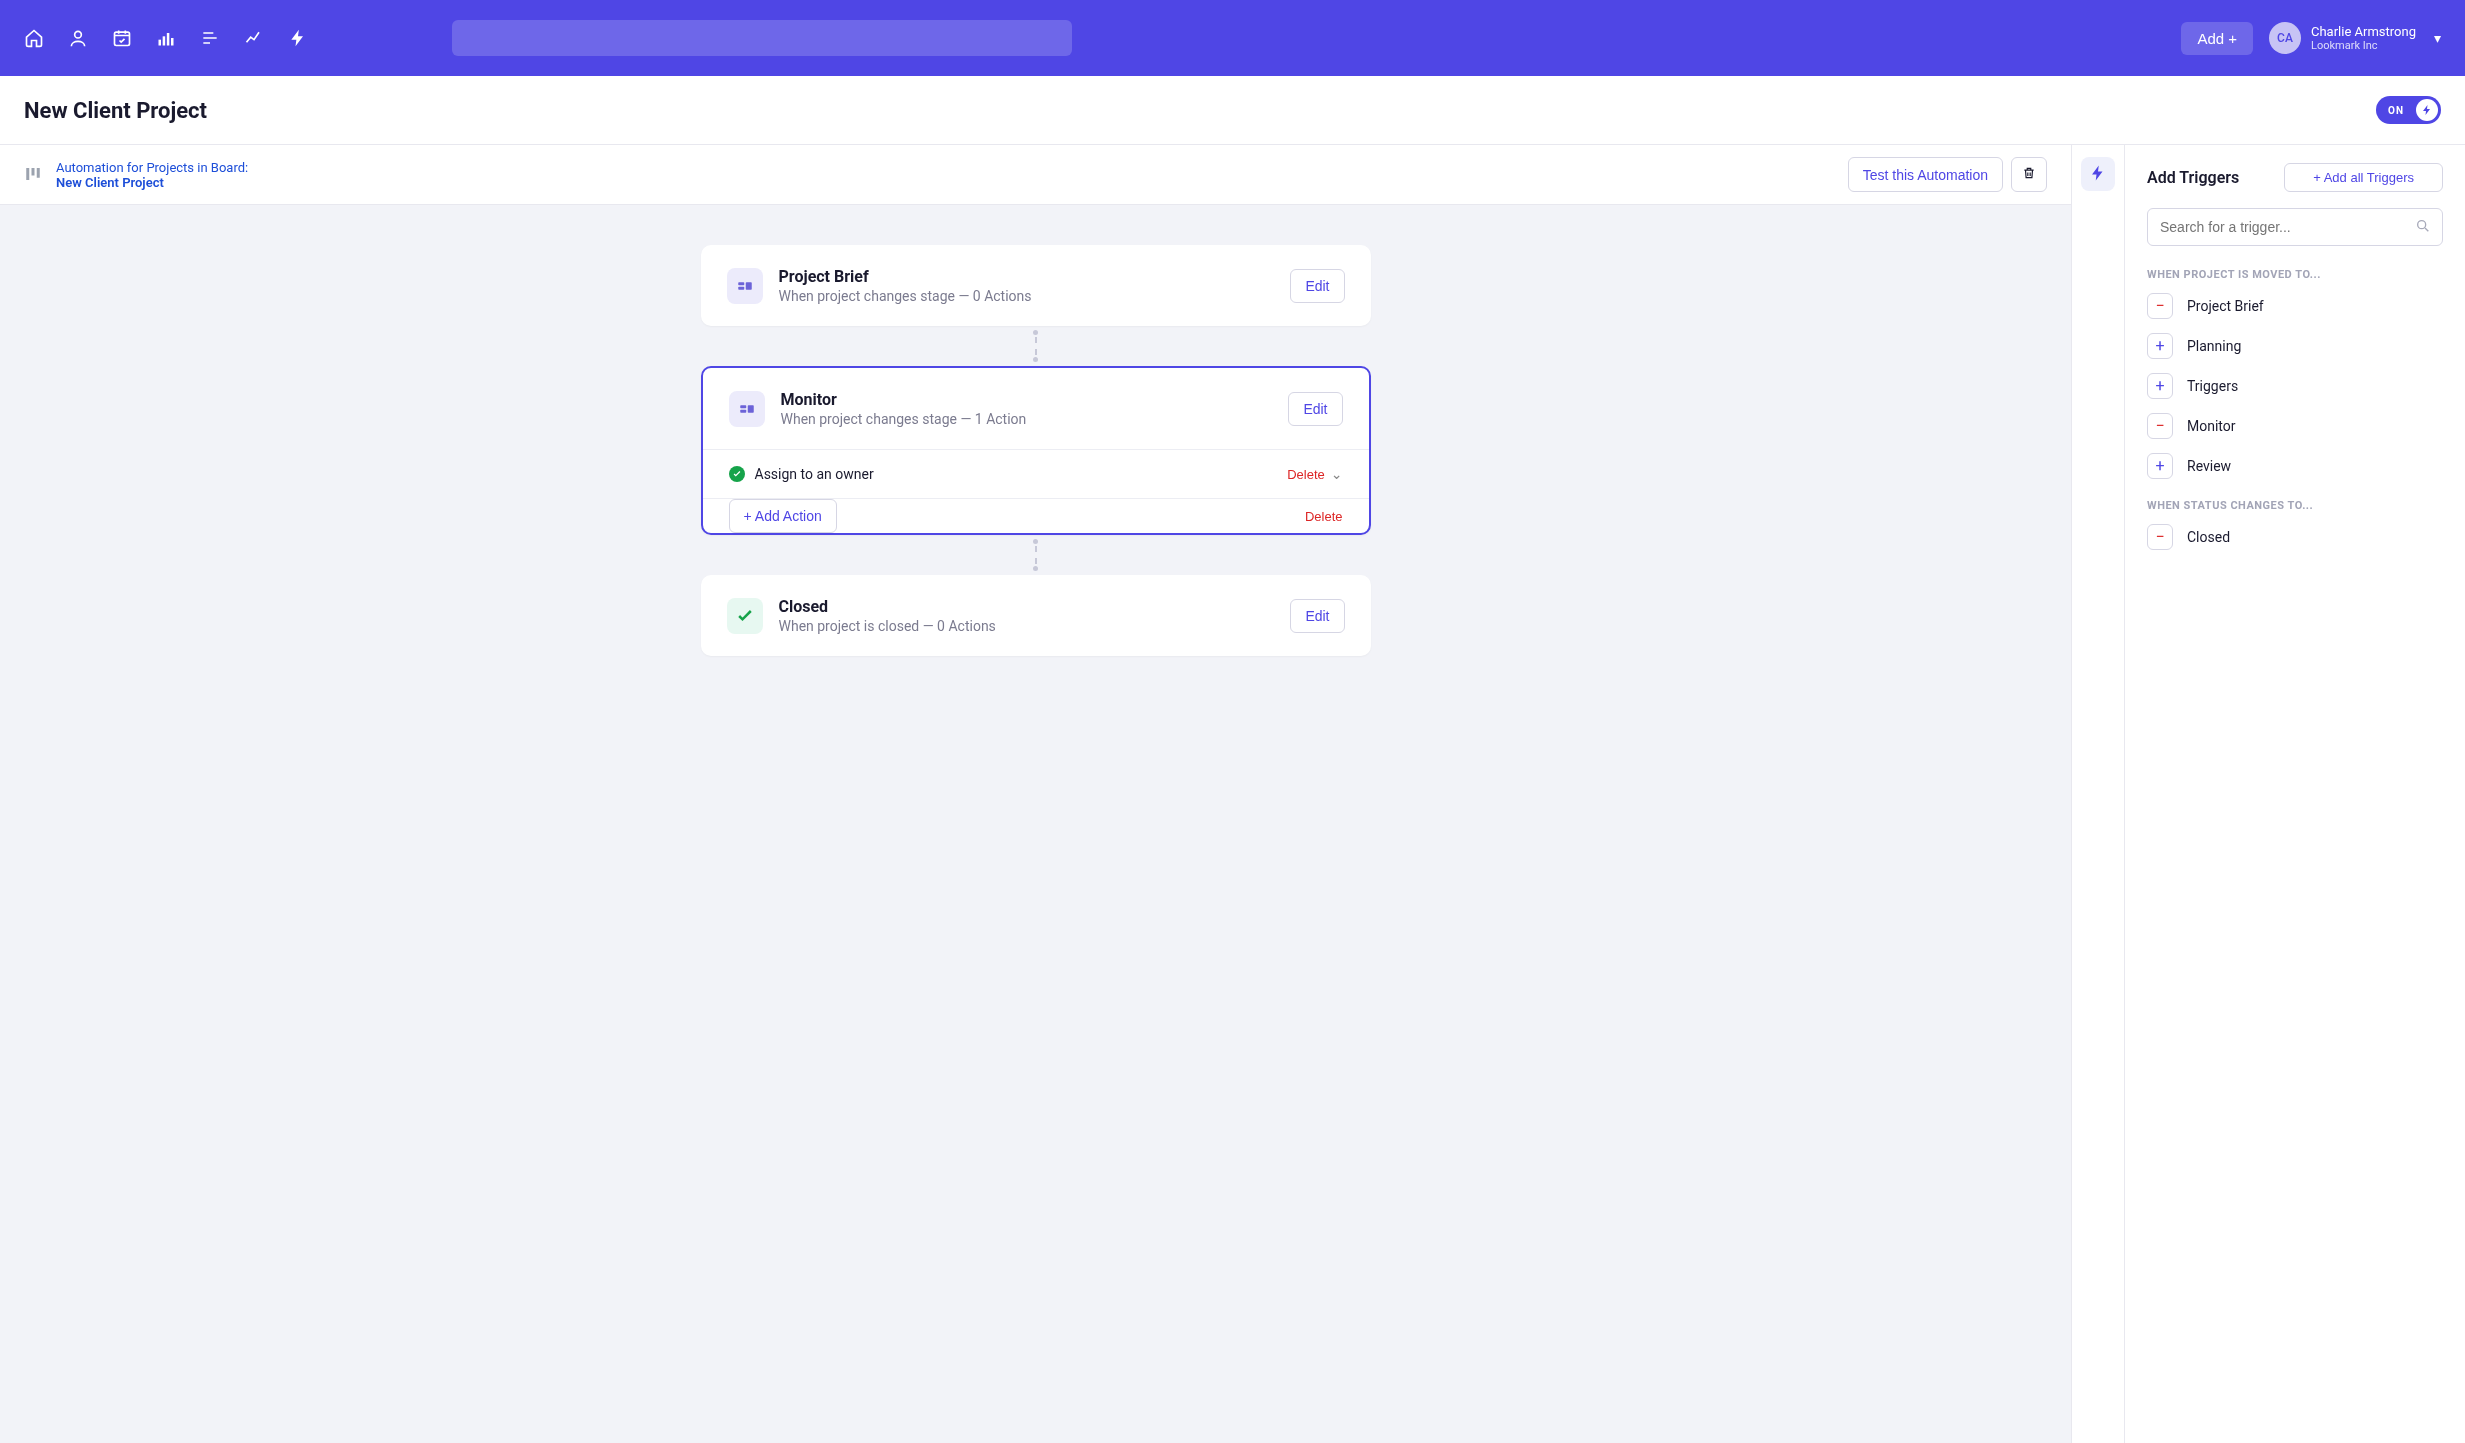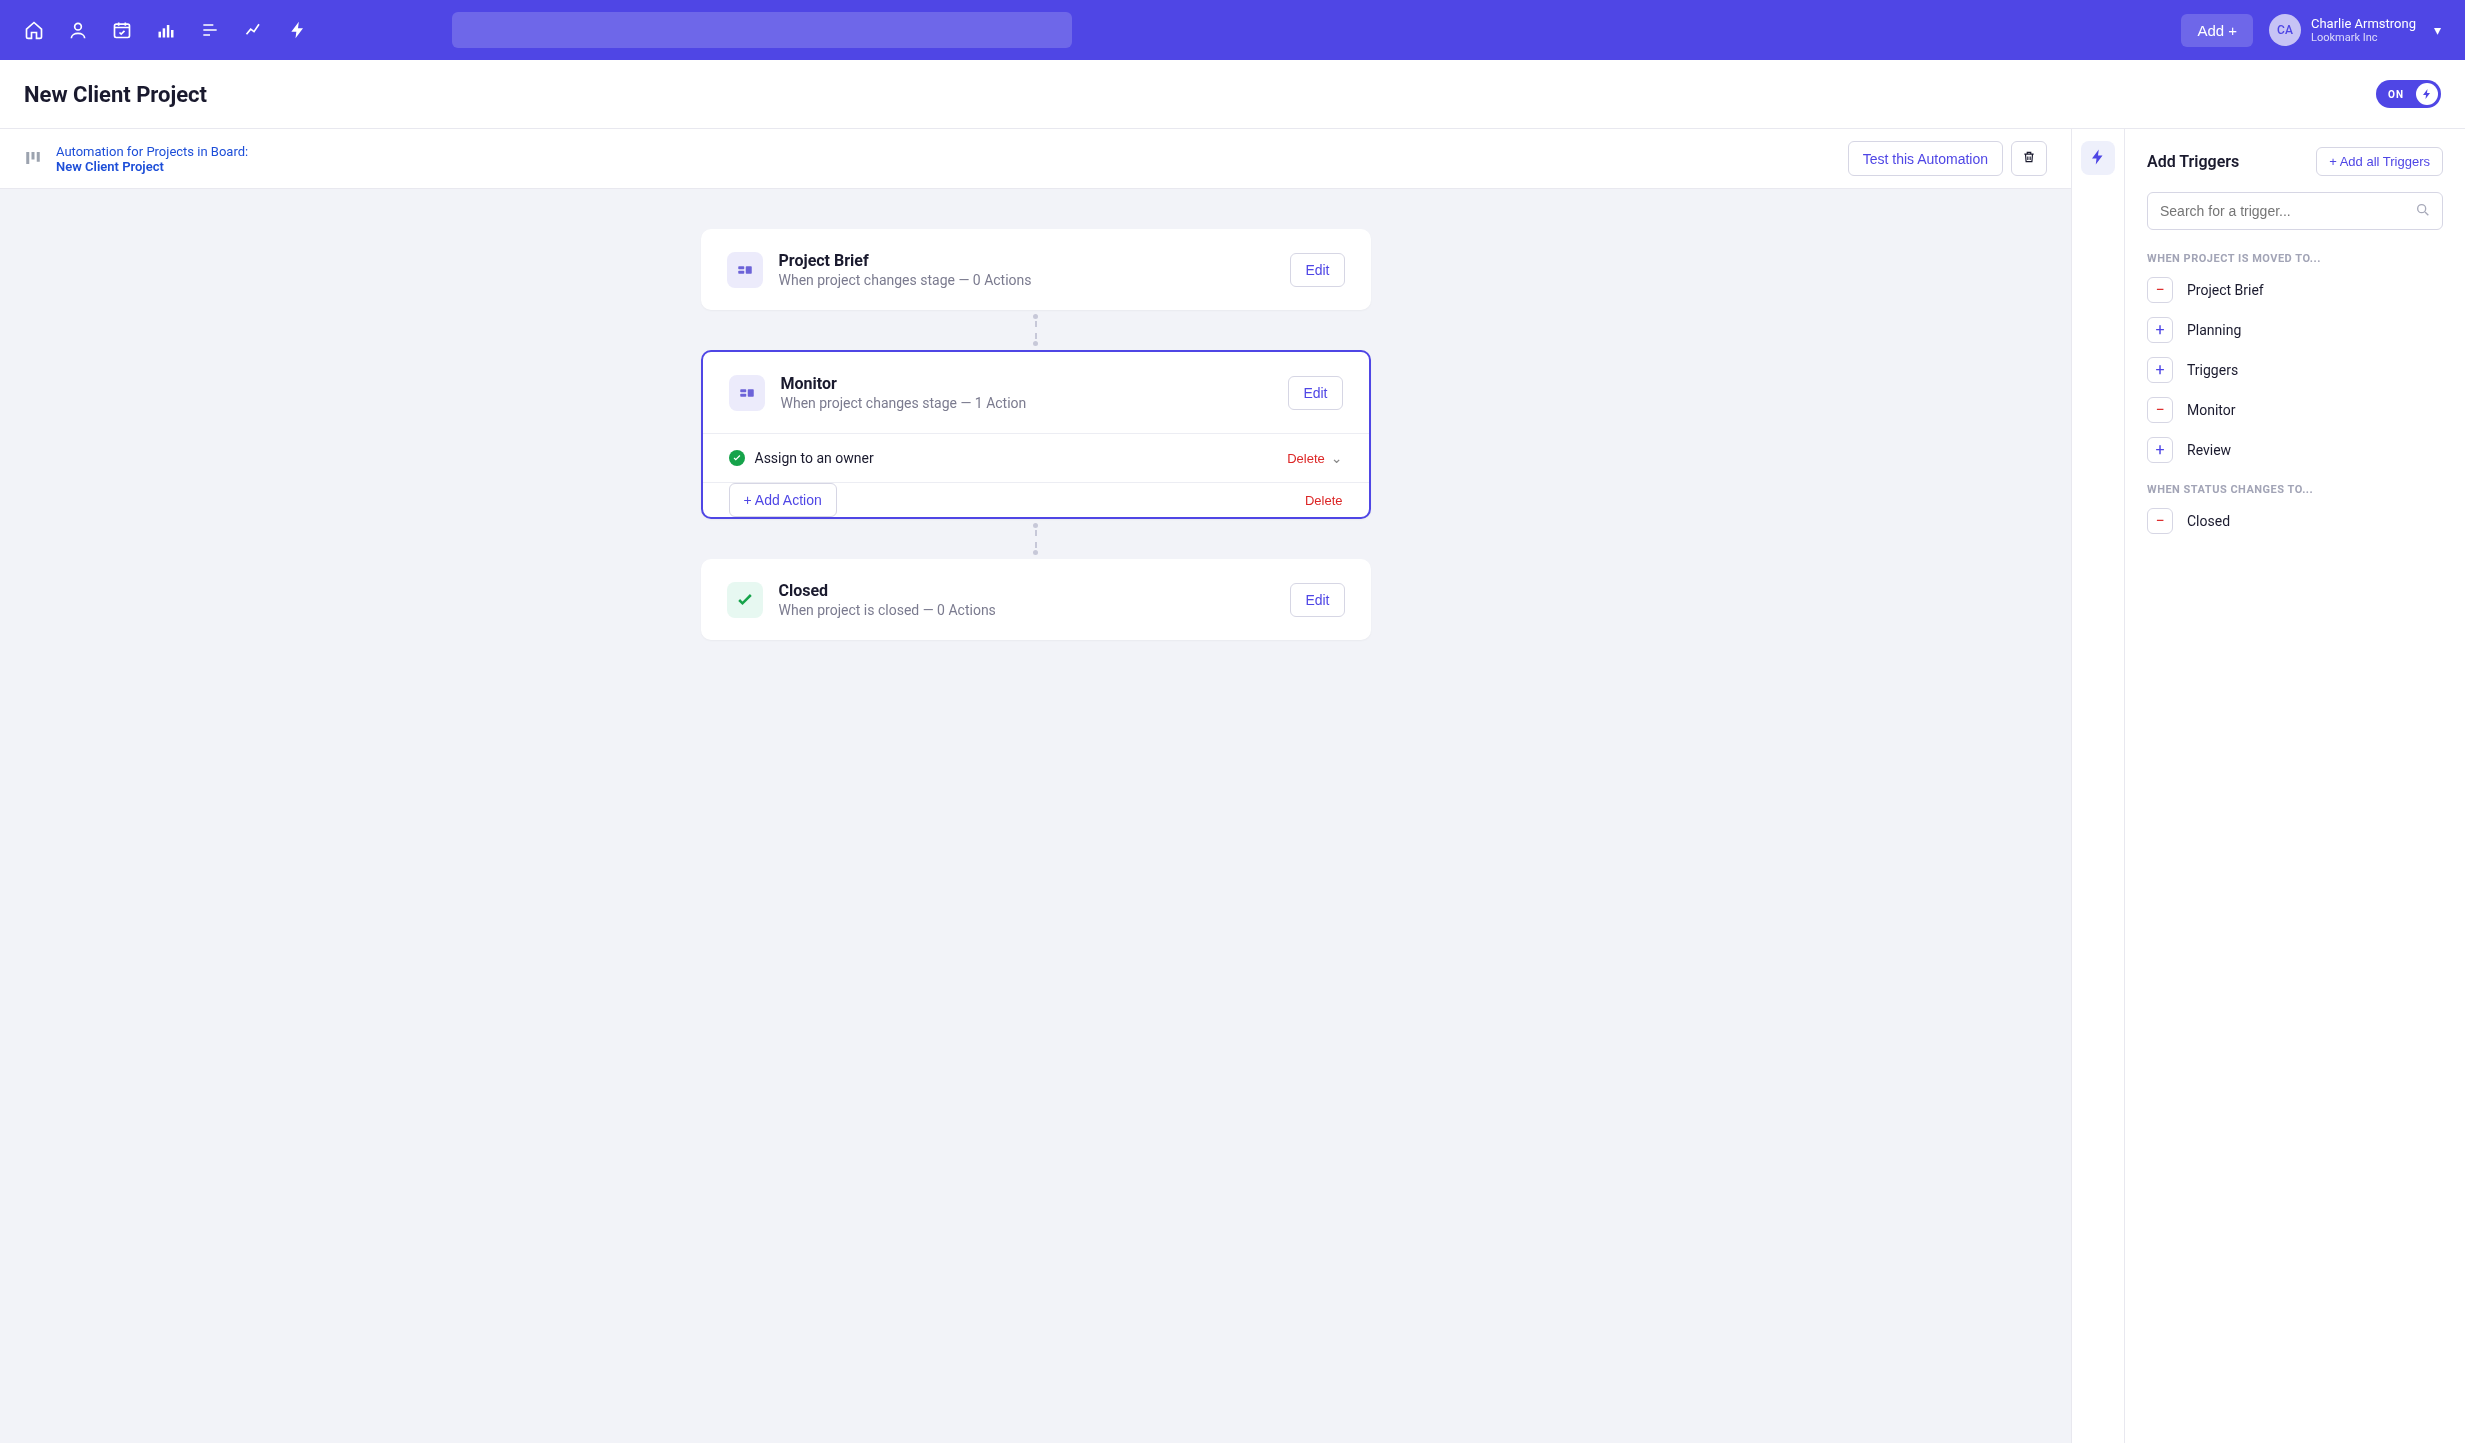--- a/index.html
+++ b/index.html
@@ -1,19 +1,19 @@
 <!DOCTYPE html>
 <html><head>
 <meta charset="utf-8">
 <style>
 * { box-sizing: border-box; margin: 0; padding: 0; }
 body { font-family: -apple-system, BlinkMacSystemFont, 'Segoe UI', Roboto, sans-serif; background: #f5f6fa; color: #1a1a2e; font-size: 14px; }
 
 
-.topnav { background: #4f46e5; height: 60px; display: flex; align-items: center; padding: 0 24px; gap: 24px; }
+.topnav { background: #4f46e5; height: 76px; display: flex; align-items: center; padding: 0 24px; gap: 24px; }
 .topnav-icons { display: flex; gap: 24px; align-items: center; }
 .topnav-icon { width: 20px; height: 20px; color: #fff; cursor: pointer; display:flex; align-items:center; justify-content:center; }
 .topnav-search { flex: 1; max-width: 620px; margin-left: 120px; }
 .topnav-search input { width: 100%; height: 36px; background: rgba(255,255,255,0.18); border: none; border-radius: 6px; padding: 0 12px; color: #fff; }
 .topnav-right { margin-left: auto; display: flex; align-items: center; gap: 16px; }
 .add-btn { background: rgba(255,255,255,0.18); color: #fff; border: none; padding: 8px 16px; border-radius: 6px; cursor: pointer; font-size: 15px; }
 .avatar { width: 32px; height: 32px; border-radius: 50%; background: #c7c3f5; color: #4f46e5; display: flex; align-items: center; justify-content: center; font-size: 12px; font-weight: 500; }
 .user-block { display: flex; align-items: center; gap: 10px; cursor: pointer; }
 .user-text { color: #fff; }
 .user-name { font-size: 13px; }
@@ -261,21 +261,21 @@
     <div class="rail-btn active">
       <span><svg viewBox="0 0 24 24" width="18" height="18" fill="currentColor">
             <path d="M13 2L4 14h6l-1 8 9-12h-6z"></path>
           </svg></span>
     </div>
   </div>
 
   <div class="panel">
     <div class="panel-head">
       <div class="panel-title">Add Triggers</div>
-      <button class="btn-outline blue" style="font-size:13px;padding:6px 12px;">+ Add all Triggers</button>
+      <button class="btn-outline blue" style="font-size:13px;padding:6px 28px;">+ Add all Triggers</button>
     </div>
     <div class="search-wrap">
       <input type="text" placeholder="Search for a trigger..." style="">
       <span class="sicon"><svg viewBox="0 0 24 24" width="16" height="16" fill="none" stroke="currentColor" stroke-width="2">
             <circle cx="10" cy="10" r="6"></circle>
             <path d="M20 20l-5-5"></path>
           </svg></span>
     </div>
 
     <div class="section-label">WHEN PROJECT IS MOVED TO...</div>

